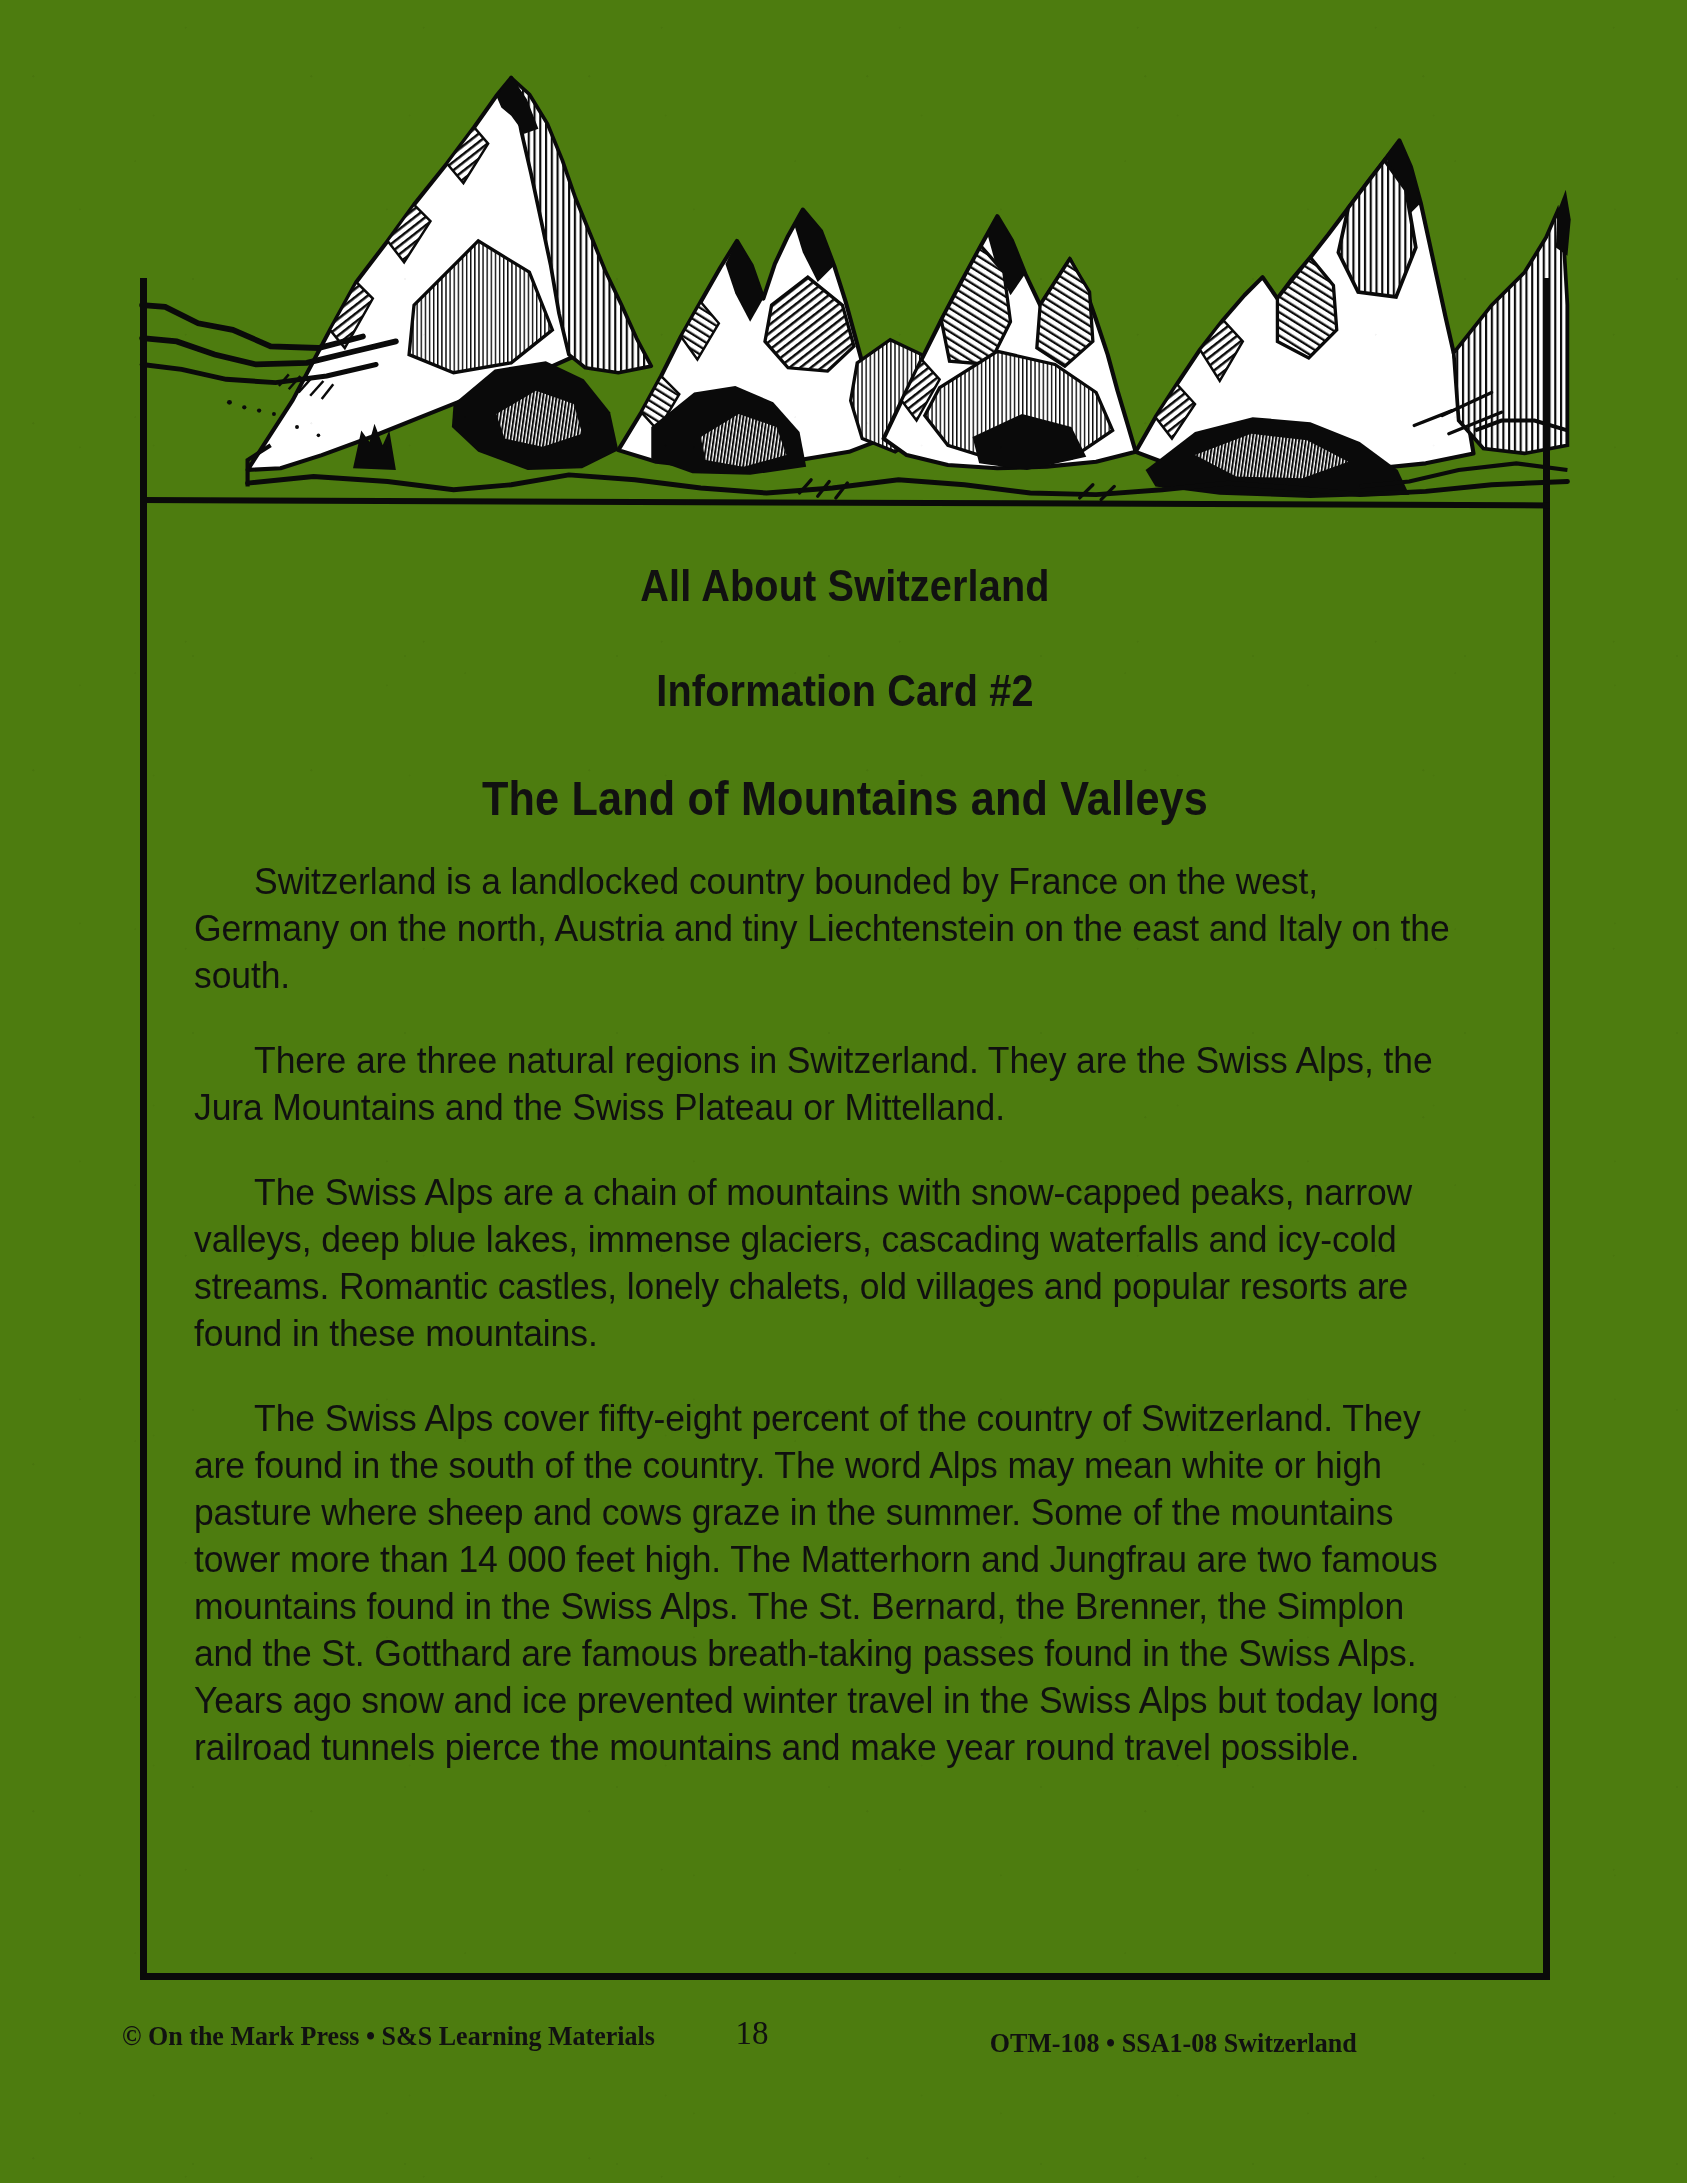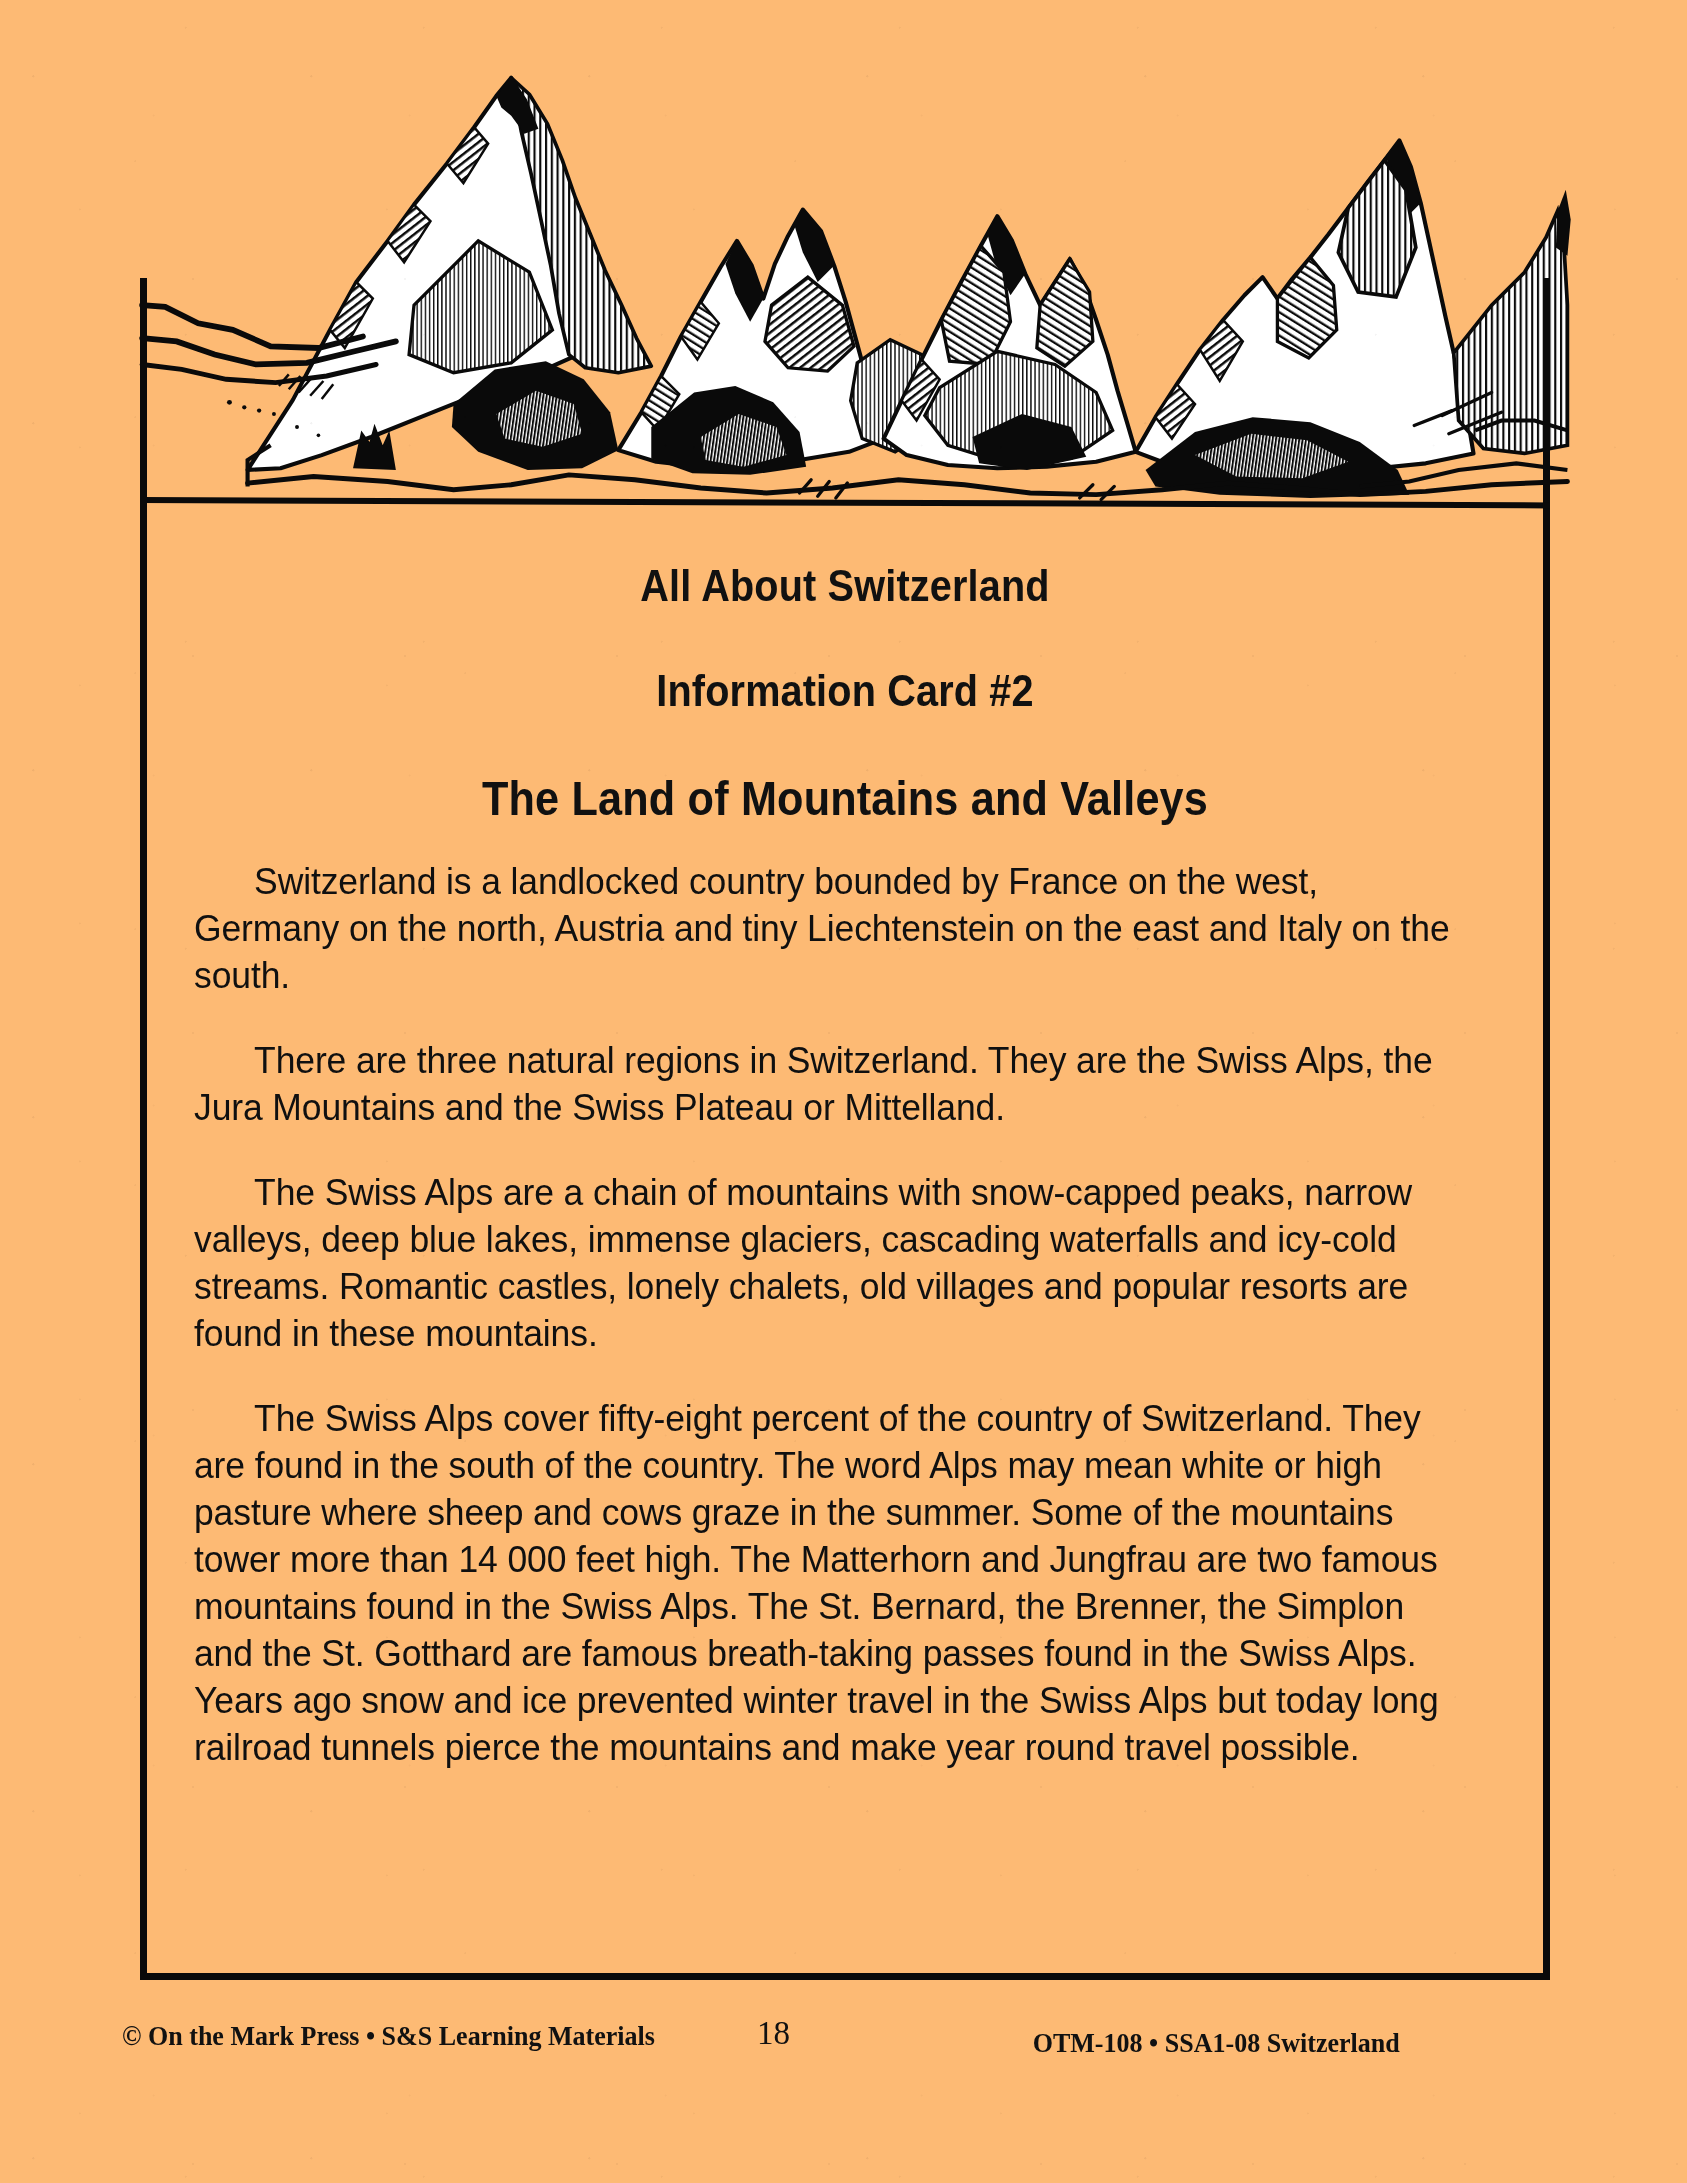--- a/index.html
+++ b/index.html
@@ -14,21 +14,21 @@
     position: relative;
     overflow: hidden;
     font-family: "Liberation Sans", sans-serif;
     color: #000000;
   }
 
   
   .page {
     position: absolute;
     inset: 0;
-    background: #fdba74;
+    background: #4d7c0f;
   }
 
   
   .scan-noise {
     position: absolute;
     inset: 0;
     pointer-events: none;
     opacity: .5;
     background-image:
       radial-gradient(circle at 12% 22%, rgba(0,0,0,.10) 0 0.9px, transparent 1.3px),
@@ -117,21 +117,20 @@
   .footer {
     position: absolute;
     left: 0;
     top: 2020px;
     width: 1472px;
     height: 49px;
     font-family: "Liberation Serif", serif;
     font-weight: 700;
     font-size: 28px;
     color: #111;
-    padding-left: 43px;
   }
   .footer-left {
     position: absolute;
     left: 122px;
     top: 0;
     white-space: nowrap;
     transform: scaleX(.93);
     transform-origin: left top;
   }
   .footer-center {

